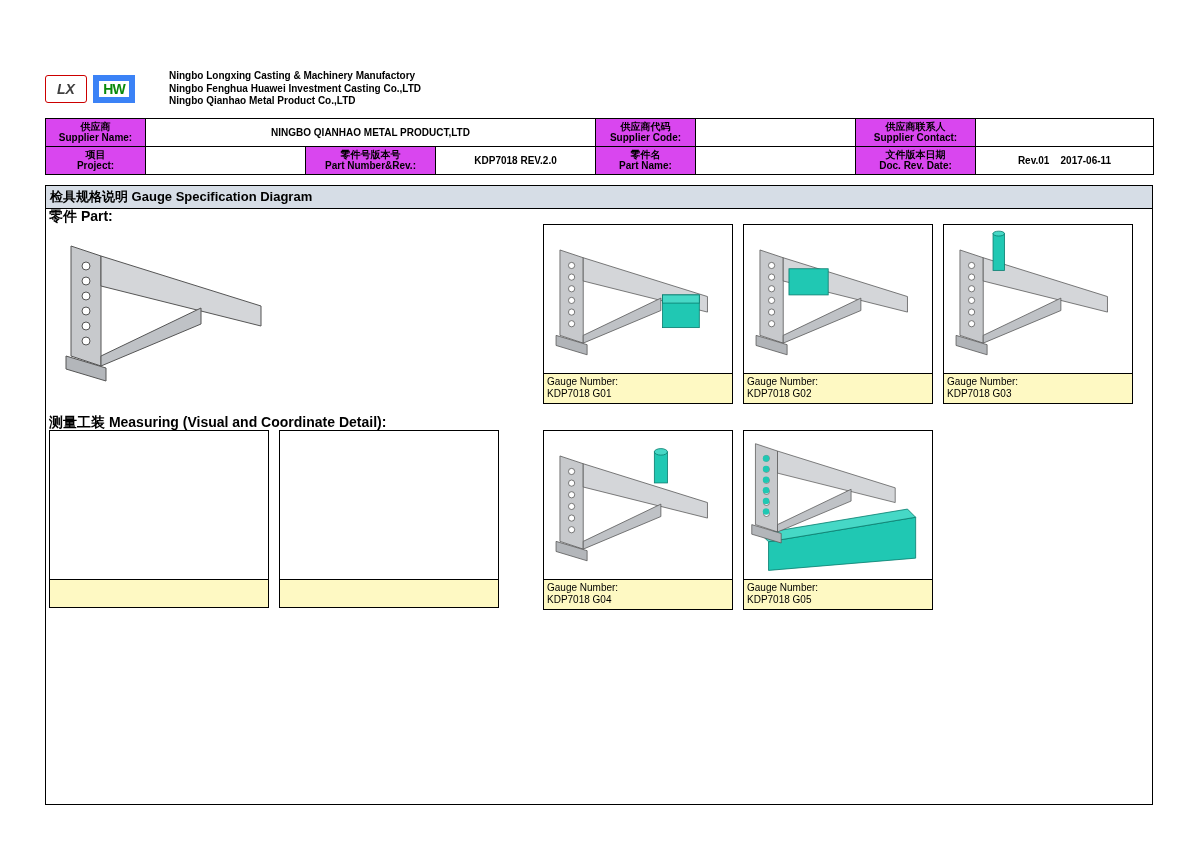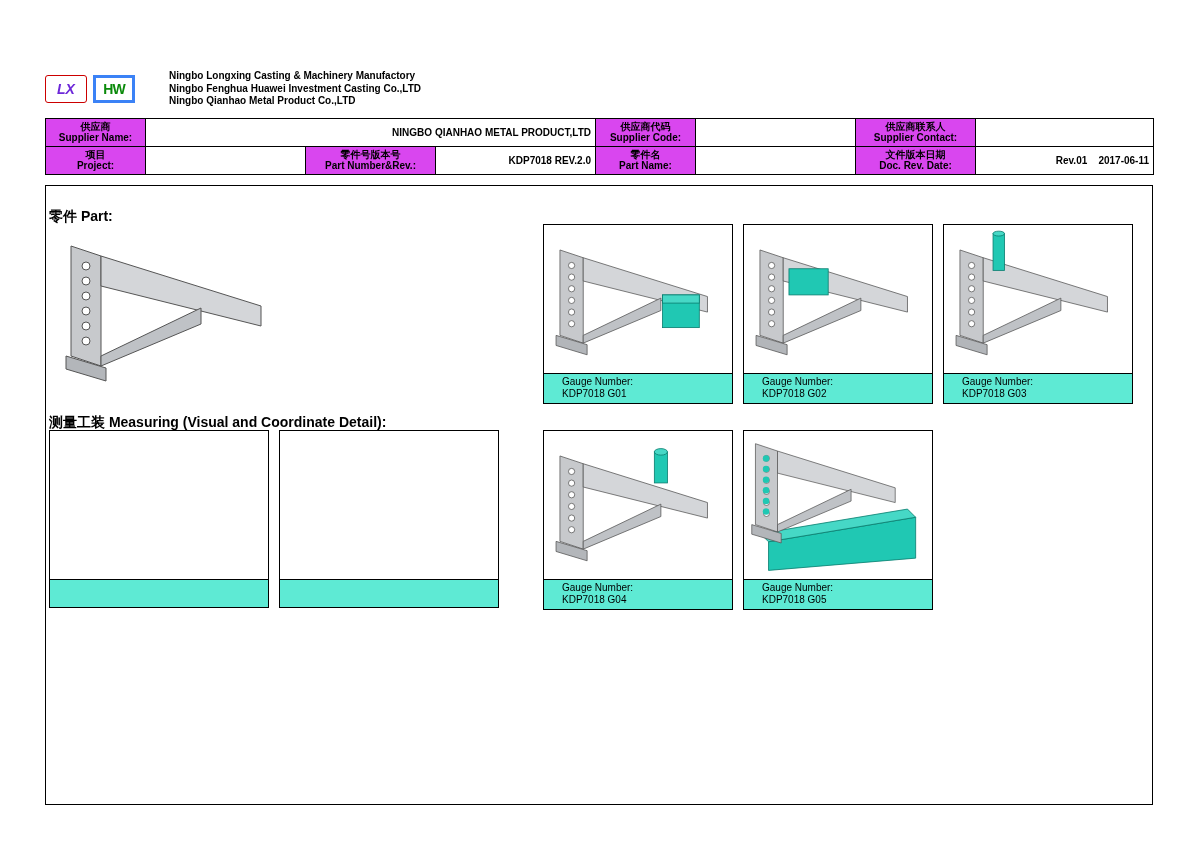--- a/index.html
+++ b/index.html
@@ -22,37 +22,37 @@
     display: flex;
     align-items: center;
     gap: 6px;
     margin-bottom: 10px;
   }
   .logo-lx, .logo-hw {
     width: 42px; height: 28px;
     display: inline-flex; align-items: center; justify-content: center;
     font-weight: bold; font-size: 14px;
   }
-  .logo-lx { color:#6d28d9; border:1px solid #c00; border-radius:3px; font-style: italic; }
-  .logo-hw { color:#0a8a0a; border:3px solid #3b82f6; letter-spacing:-1px;}
+  .logo-lx { color:#404040; border:1px solid #c00; border-radius:3px; font-style: italic; }
+  .logo-hw { color:#0a8a0a; border:6px solid #3b82f6; letter-spacing:-1px;}
   .company-lines { font-size:10px; font-weight:bold; line-height:1.25;margin-left:28px; }
   .hdr-table {
     width: 100%;
     border-collapse: collapse;
     table-layout: fixed;
   }
   .hdr-table td {
     border: 1px solid #000;
     padding: 2px 4px;
     vertical-align: middle;
     height: 22px;
     font-size: 10px;
   }
   .lbl-cell { background:#d946ef; font-weight:bold; text-align:center; line-height:1.15;}
-  .val-cell { background:#fff; font-weight:bold; text-align:right;margin-top:13px; }
+  .val-cell { background:#fff; font-weight:bold; text-align:center;margin-top:13px; }
   .outer-box {
     margin-top: 10px;
     border: 1px solid #000;
     height: 620px;
     padding: 0;
     position: relative;
   }
   .section-title {
     background:#d6dde6;
     font-weight:bold;
@@ -64,21 +64,21 @@
     font-weight:bold;
     font-size:14px;
     position:absolute;
   }
   .card {
     position:absolute;
     border:1px solid #000;
     background:#fff;
   }
   .card-img { width:100%; background:#fff; display:flex; align-items:center; justify-content:center;}
-  .card-caption { background:#5eead4; border-top:1px solid #000; padding:2px 18px; font-size:10px; line-height:1.25;}
+  .card-caption { background:#fef9c3; border-top:1px solid #000; padding:2px 3px; font-size:10px; line-height:1.25;}
   .thumb svg { width:100%; height:100%; }
   .gn-lbl { font-weight:normal; }
   .gn-val { font-weight:normal; }
 </style>
 </head>
 <body>
 
 <div class="page">
 
   <div class="logo-row">
@@ -141,20 +141,21 @@
         <div>Doc. Rev. Date:</div>
       </td>
       <td class="val-cell">
         <span>Rev.01</span>&nbsp;&nbsp;&nbsp;&nbsp;<span>2017-06-11</span>
       </td>
     </tr>
   </tbody>
     </table>
 
   <div class="outer-box">
+    <div class="section-title">检具规格说明 Gauge Specification Diagram</div>
 
     <div class="sub-label" style="left:3px; top:22px;">零件 Part:</div>
     <div class="sub-label" style="left:3px; top:228px;">测量工装 Measuring (Visual and Coordinate Detail):</div>
 
     <div style="position:absolute; left:5px; top:40px; width:230px; height:160px;">
       <svg viewBox="0 0 230 160">
         <g transform="translate(10,20)">
 
           <polygon points="10,0 40,10 40,120 10,110" fill="#c7c9cc" stroke="#555"></polygon>
           <circle cx="25" cy="20" r="4" fill="#fff" stroke="#555"></circle>

